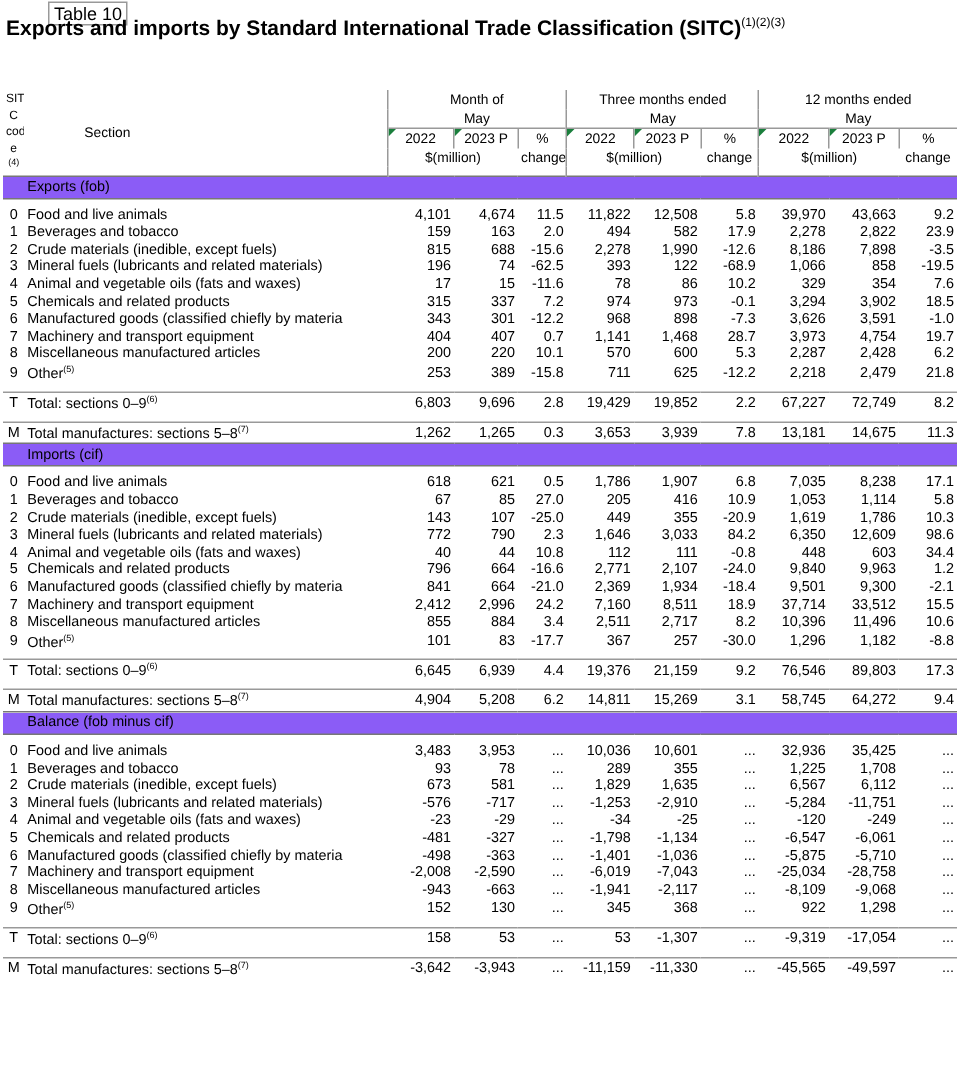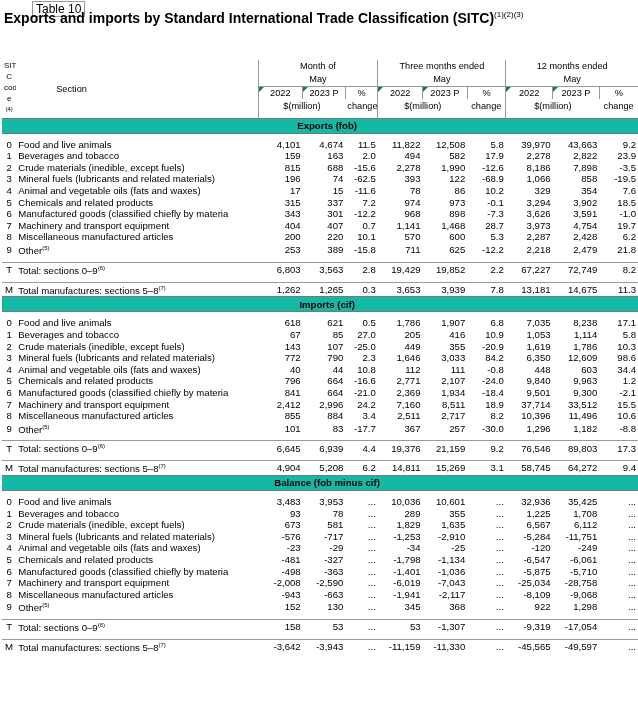--- a/index.html
+++ b/index.html
@@ -7,21 +7,21 @@
   .tab-label { position:absolute; left:4px; top:1px; font-size:12px; border:1px solid #999; padding:0 3px; background:#fff;margin-left:28px; }
   .title { position:absolute; left:4px; top:10px; font-size:14px; font-weight:bold; white-space:nowrap; }
   .title sup { font-size:8px; font-weight:normal; }
   table { border-collapse:collapse; position:absolute; left:2px; top:44px; width:636px; font-size:9.6px; table-layout:fixed;margin-top:16px; }
   td { padding:0 2px; height:11.6px; line-height:11.6px; white-space:nowrap; overflow:hidden; }
   .num { text-align:right; }
   .code { text-align:center; }
   .hdr td { font-size:9.2px; text-align:center; height:12px; line-height:12px; }
   .yr { position:relative; }
   .yr::before { content:""; position:absolute; left:0; top:0; border-top:5px solid #1a7f3c; border-right:5px solid transparent; }
-  .section td { background:#14b8a6; font-weight:bold; text-align:center; border-top:1px solid #777; border-bottom:1px solid #777; height:14px; }
+  .section td { background:#8b5cf6; font-weight:normal; border-top:1px solid #777; border-bottom:1px solid #777; height:14px; }
   .totrow td { border-top:1px solid #999; }
   .sep td { height:5px; line-height:5px; }
   .vline-l { border-left:1px solid #999; }
   sup { font-size:6px; }
 </style>
 </head>
 <body>
 
 <div class="tab-label">Table 10</div>
 <div class="title"><span>Exports and imports by Standard International Trade Classification (SITC)</span><sup>(1)(2)(3)</sup></div>
@@ -220,21 +220,21 @@
         <td class="num">2,479</td>
         <td class="num">21.8</td>
       </tr>
       <tr class="sep">
         <td colspan="11"></td>
       </tr>
       <tr class="totrow">
         <td class="code">T</td>
         <td>Total: sections 0–9<sup>(6)</sup></td>
         <td class="num">6,803</td>
-        <td class="num">3,563</td>
+        <td class="num">9,696</td>
         <td class="num">2.8</td>
         <td class="num">19,429</td>
         <td class="num">19,852</td>
         <td class="num">2.2</td>
         <td class="num">67,227</td>
         <td class="num">72,749</td>
         <td class="num">8.2</td>
       </tr>
       <tr class="sep">
         <td colspan="11"></td>

